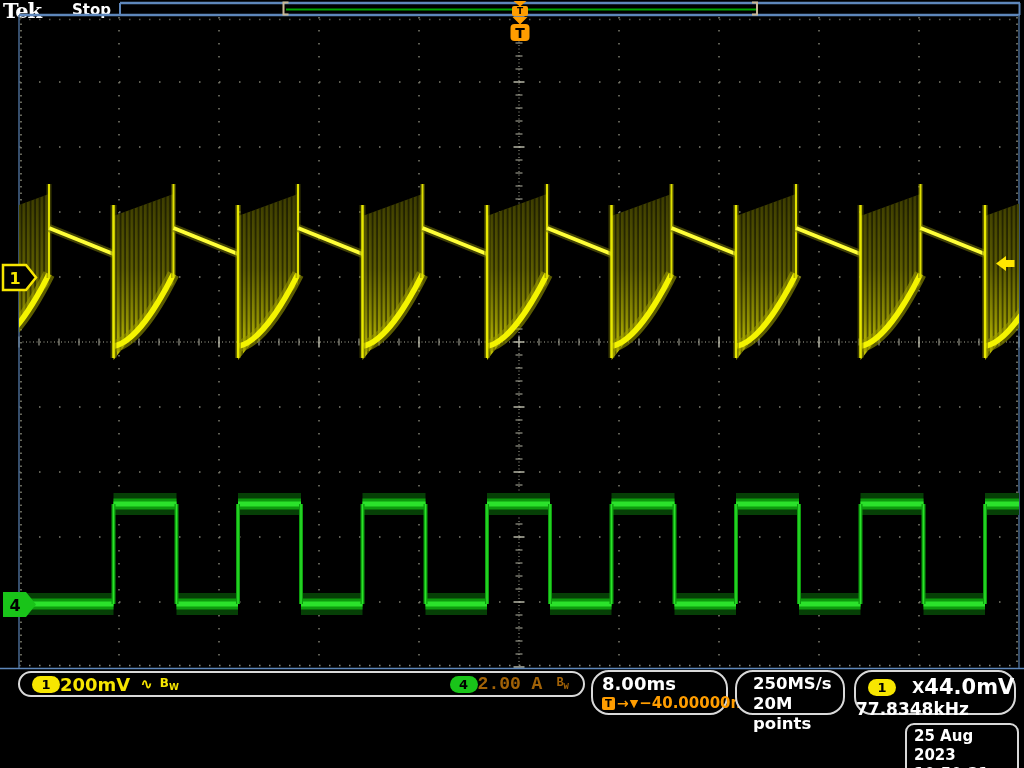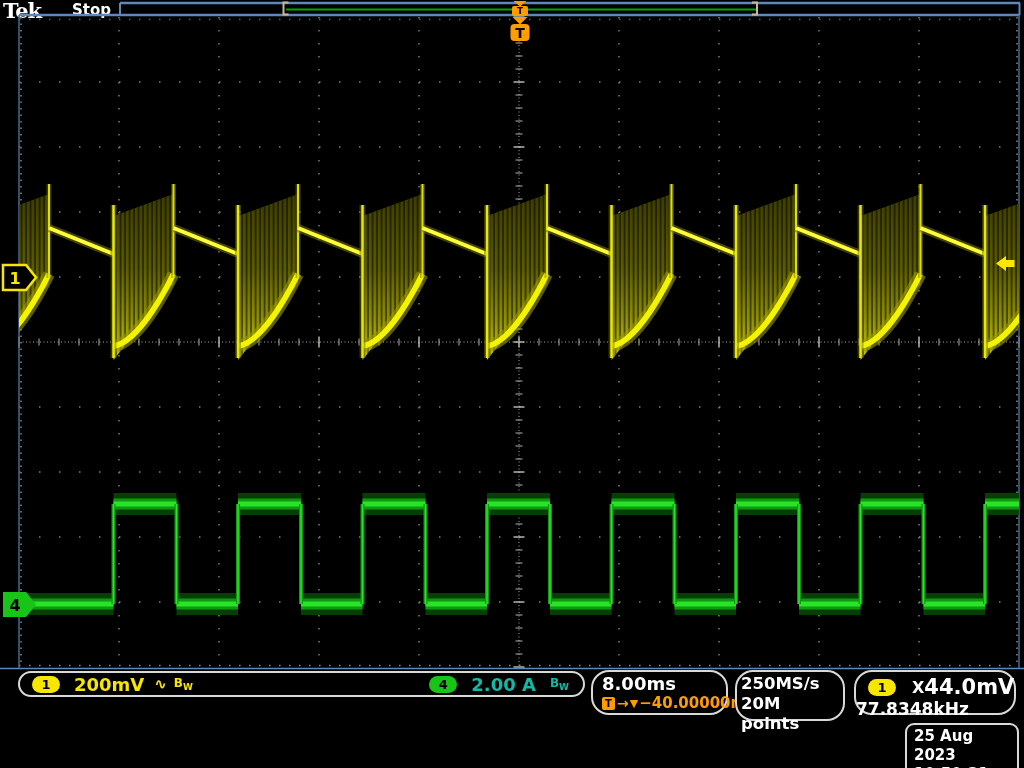--- a/index.html
+++ b/index.html
@@ -9,34 +9,34 @@
   #brand{position:absolute;left:3px;top:-2px;font-family:"DejaVu Serif",serif;
          font-size:21px;color:#fff;letter-spacing:-1px;}
   #acqstatus{position:absolute;left:41px;top:1px;font-size:15px;color:#fff;margin-left:31px;}
   .box{position:absolute;background:#000;border:2px solid #d9d9d9;border-radius:18px;
        color:#fff;box-sizing:border-box;}
   #chbox{left:18px;top:671px;width:567px;height:26px;border-radius:13px;
          display:flex;align-items:center;padding:0 12px;}
   .badge{display:inline-flex;align-items:center;justify-content:center;
          width:28px;height:17px;border-radius:9px;color:#000;font-size:13px;flex:none;}
   .bg1{background:#f7e600;} .bg4{background:#19c419;}
-  .ch1txt{color:#f7e600;} .ch4txt{color:#14b8a6;}
-  .scale{font-size:18px;margin-left:14px;}
+  .ch1txt{color:#f7e600;} .ch4txt{color:#a16207;font-family:Liberation Mono, monospace;}
+  .scale{font-size:18px;}
   .coup{font-size:15px;margin-left:10px;}
   .bw{margin-left:7px;font-size:12px;} .bw .w{font-size:9px;vertical-align:-3px;}
   .spacer{flex:1;}
   #timebox{left:591px;top:670px;width:137px;height:45px;padding:1px 0 0 9px;}
   .tb1{font-size:18px;line-height:21px;color:#fff;}
   .tb2{display:flex;align-items:center;color:#ff9d00;font-size:15px;line-height:19px;}
   .tico{width:13px;height:13px;background:#ff9d00;border-radius:2px;color:#000;
         font-size:10px;display:inline-flex;align-items:center;justify-content:center;
         margin-right:2px;flex:none;}
   .arr{font-size:14px;} .slp{font-size:11px;margin:0 1px;}
-  #acqbox{left:735px;top:670px;width:110px;height:51px;font-size:16.5px;
-          line-height:20px;padding:2px 0 0 4px;}
+  #acqbox{left:735px;top:670px;width:110px;height:45px;font-size:16.5px;
+          line-height:20px;padding:2px 0 0 16px;}
   #trigbox{left:854px;top:670px;width:162px;height:45px;}
   .trow1{display:flex;align-items:center;padding:3px 10px 0 12px;}
   .slope{margin-left:16px;font-size:16px;color:#fff;}
   .tlevel{margin-left:auto;font-size:21px;}
   .trow2{font-size:17px;line-height:20px;}
   #dtbox{left:905px;top:723px;width:114px;height:53px;font-size:15px;
          line-height:19px;padding:2px 0 0 7px;border-radius:9px;}
 </style>
 </head>
 <body>

